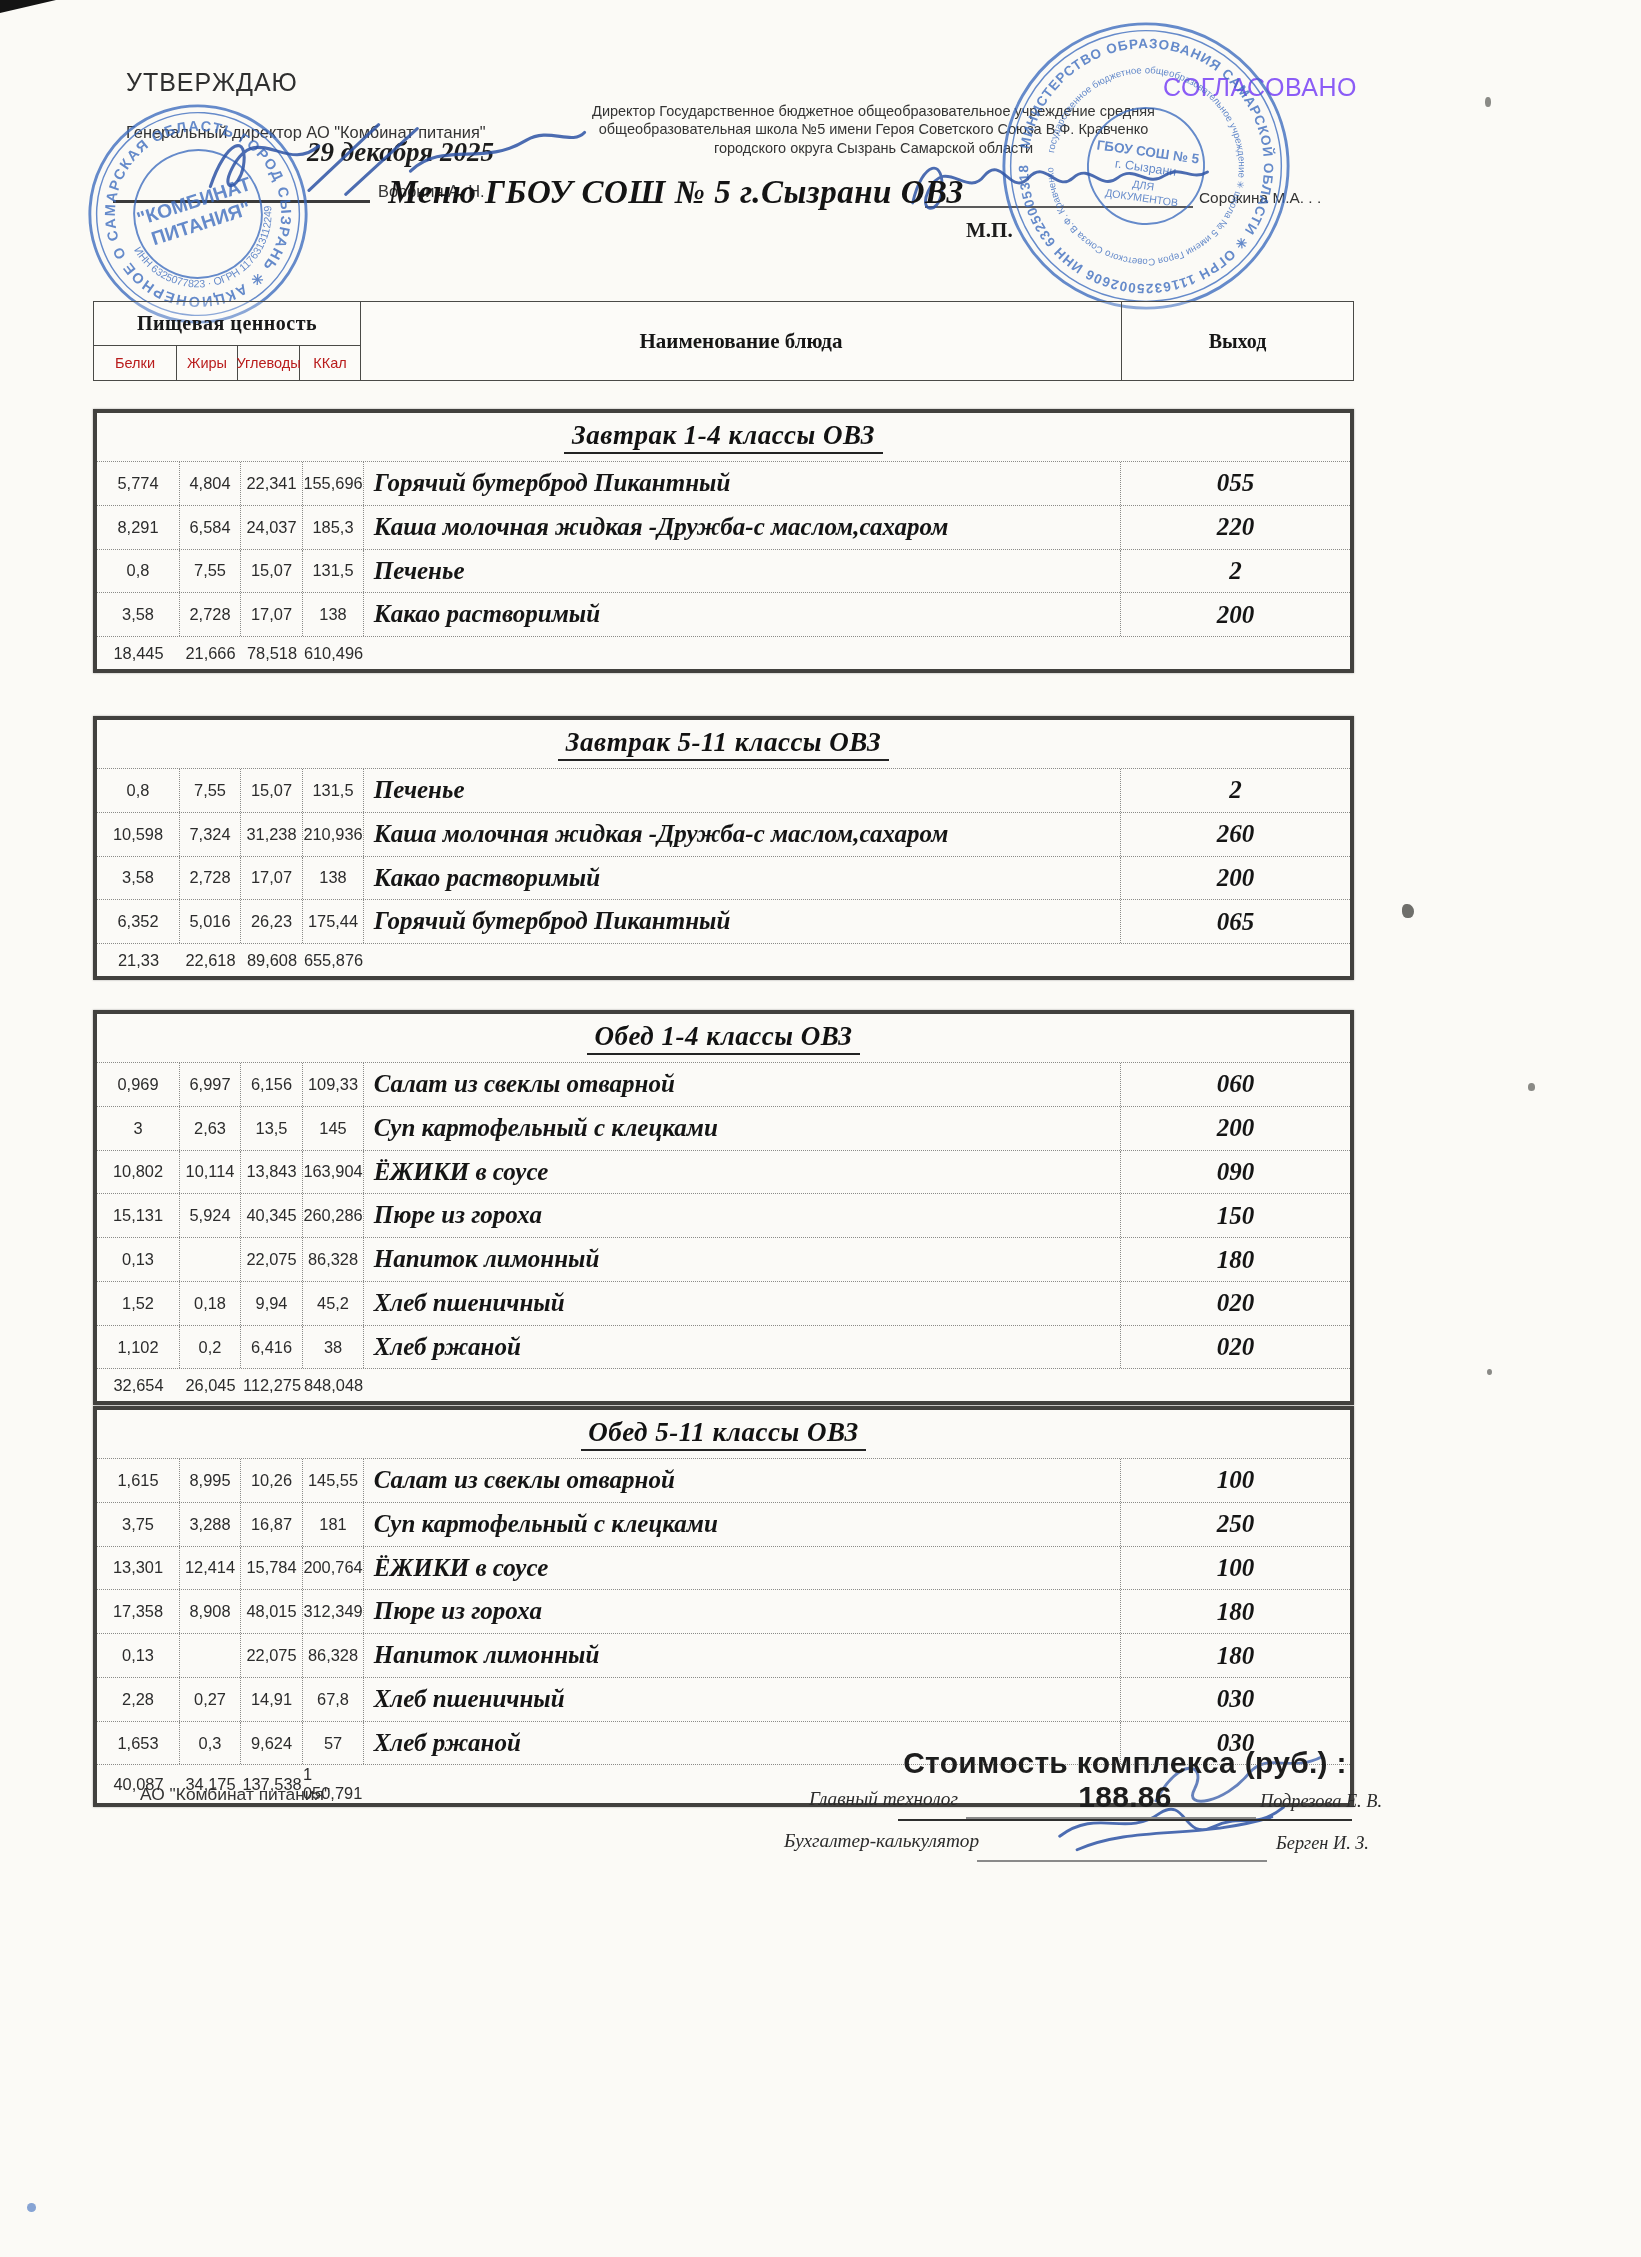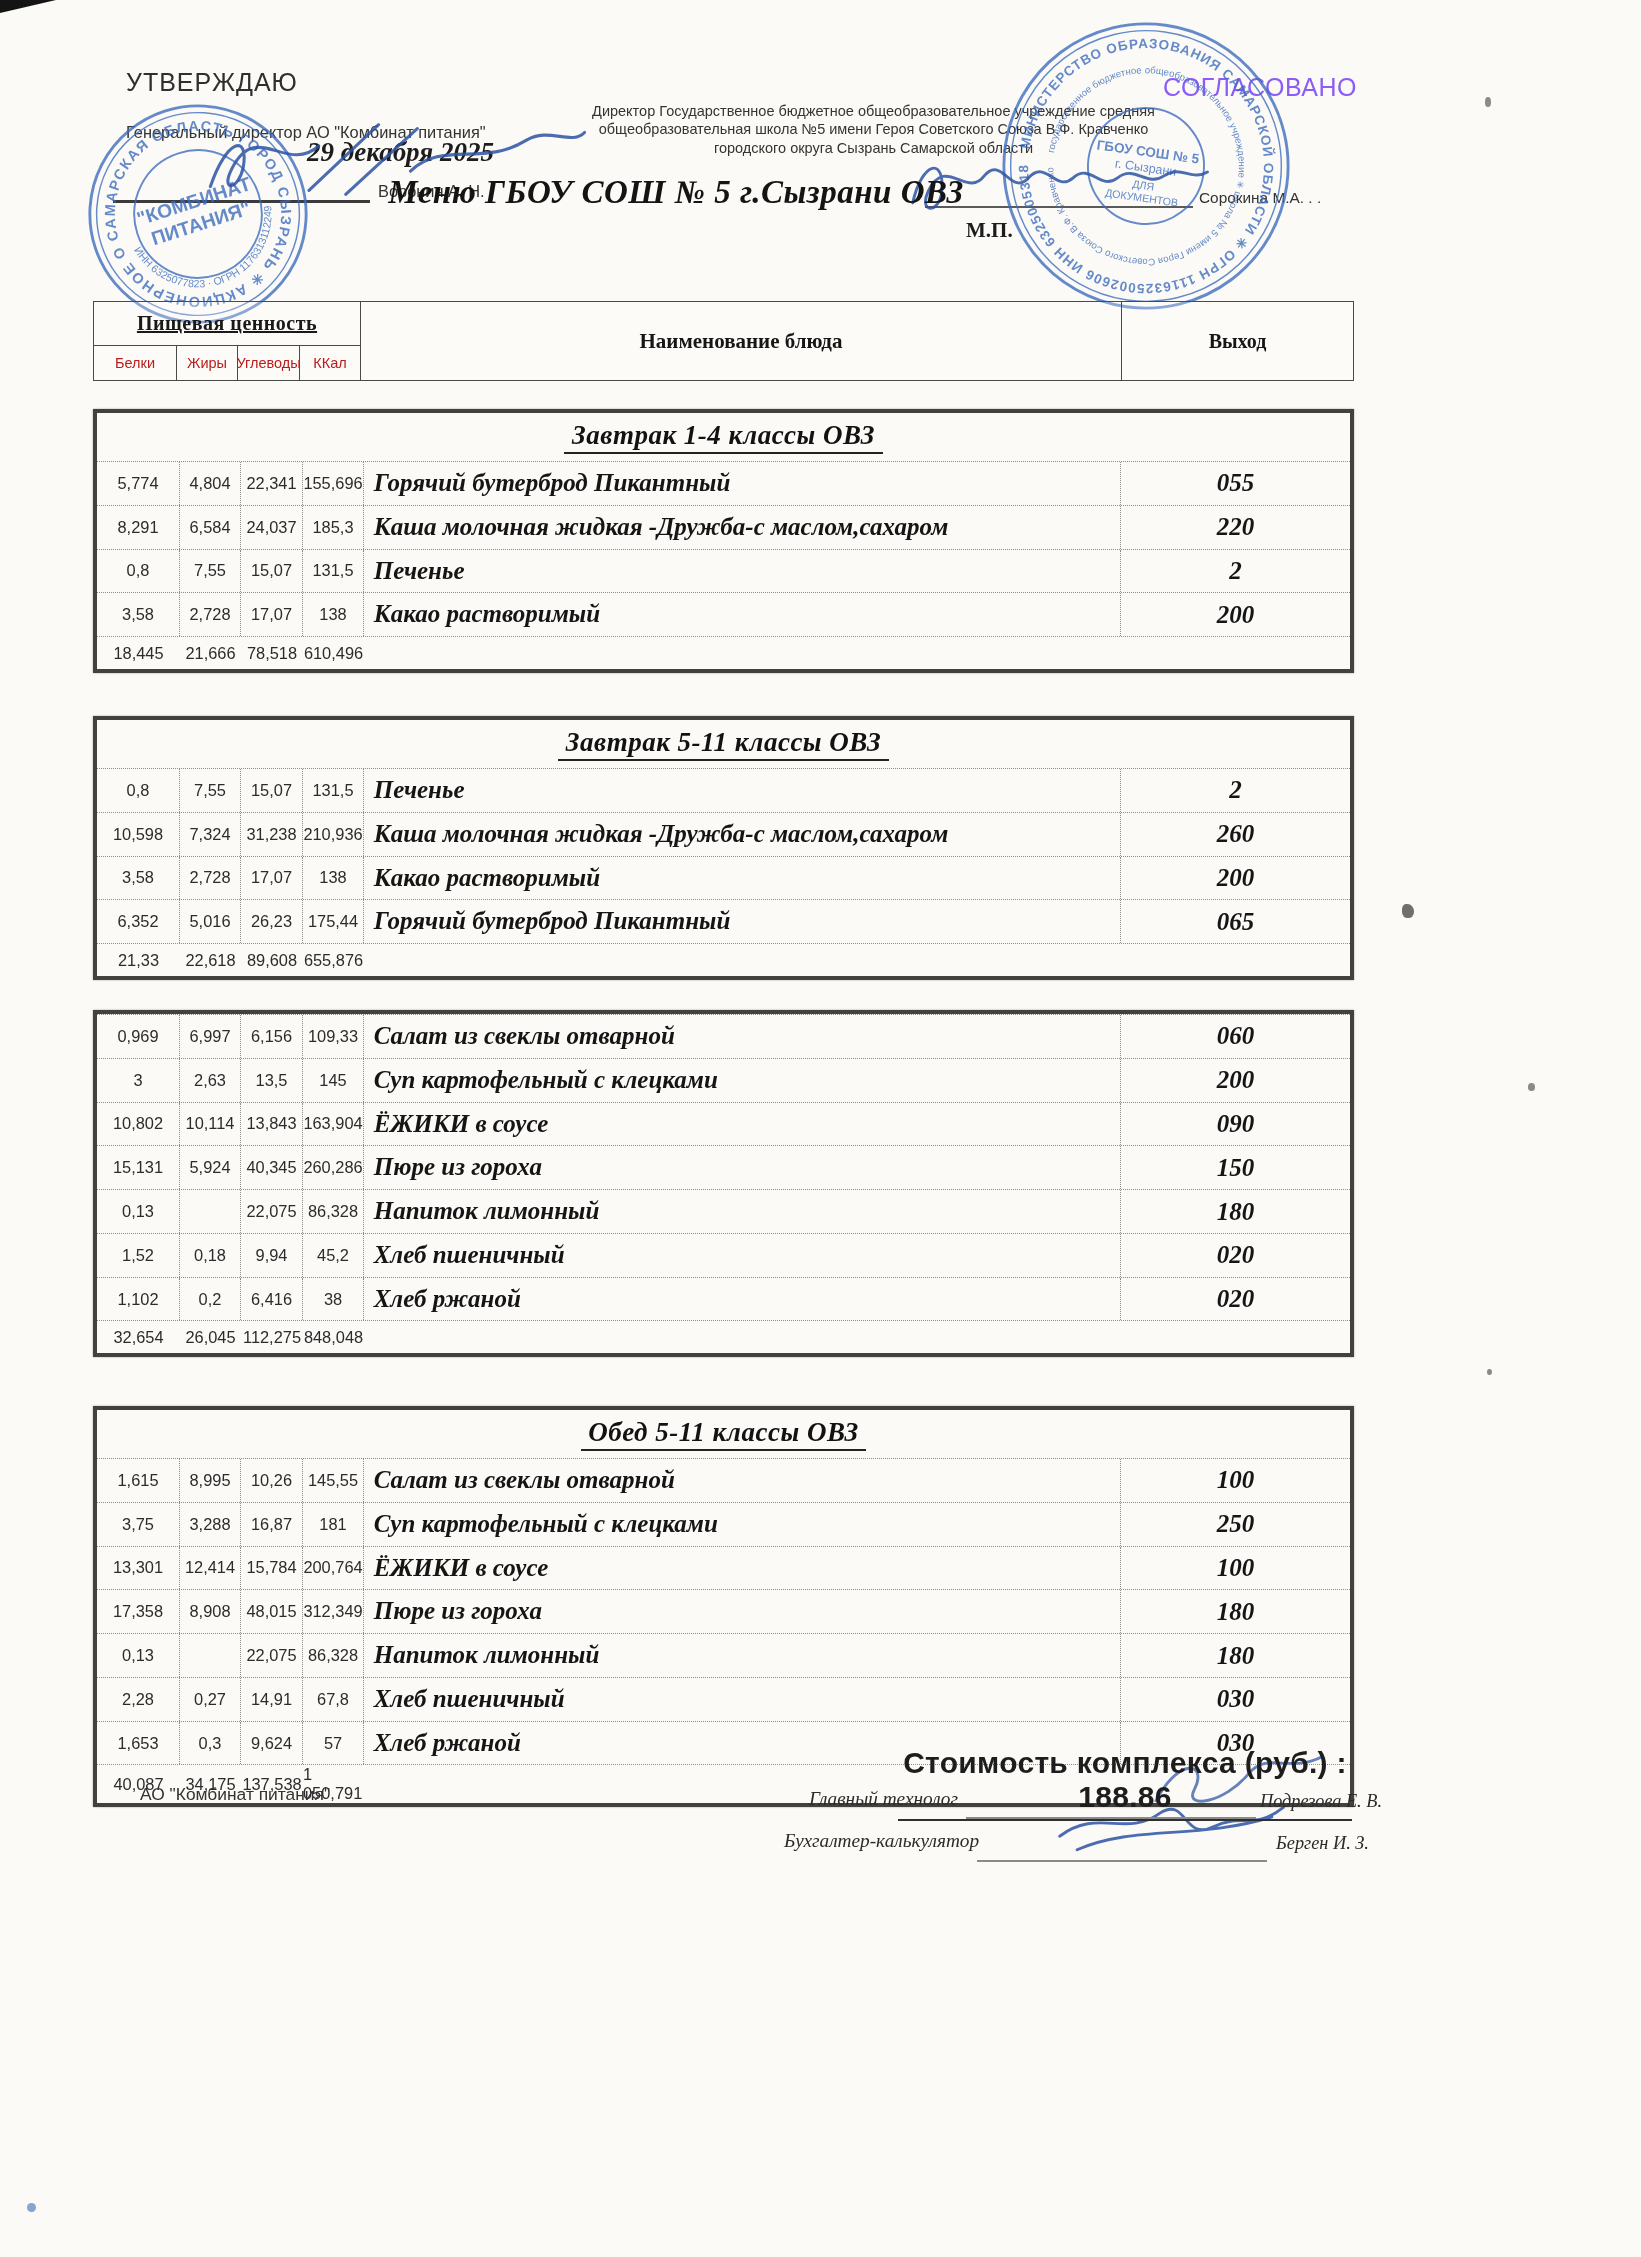--- a/index.html
+++ b/index.html
@@ -21,21 +21,21 @@
   .mp{left:966px;top:218px;font:700 21px "Liberation Serif","DejaVu Serif",serif;color:#1d1d1d;}
 
   .doc-title{left:145px;top:174px;width:1062px;text-align:center;
              font:italic 700 33px "Liberation Serif","DejaVu Serif",serif;color:#141414;letter-spacing:0.5px;}
 
   
   .header-table{left:93px;top:301px;width:1261px;box-sizing:border-box;border:1.9px solid #4a4a47;
                 display:grid;grid-template-columns:83px 61px 62px 61px 761px 1fr;grid-template-rows:44px 34px;background:rgba(255,255,255,.25);}
   .hcell{display:flex;align-items:center;justify-content:center;}
   .ht-nutr{grid-column:1/5;grid-row:1;border-right:1.9px solid #4a4a47;border-bottom:1.9px solid #4a4a47;
-           font:700 20px "Liberation Serif","DejaVu Serif",serif;color:#191919;letter-spacing:0.5px;text-decoration:underline;}
+           font:700 20px "Liberation Serif","DejaVu Serif",serif;color:#191919;letter-spacing:0.5px;}
   .ht-sub{grid-row:2;border-right:1.9px solid #4a4a47;font-size:14.5px;color:#b91c1c;}
   .ht-dish{grid-column:5;grid-row:1/3;border-right:1.9px solid #4a4a47;font:700 21px "Liberation Serif","DejaVu Serif",serif;color:#161616;}
   .ht-out{grid-column:6;grid-row:1/3;font:700 20px "Liberation Serif","DejaVu Serif",serif;color:#161616;}
 
   
   .menu-table{left:93px;width:1261px;box-sizing:border-box;border:4.8px solid #42413e;
               box-shadow:0 0 1.9px rgba(0,0,0,.35);background:rgba(255,255,255,.15);}
   .sec-title-row{min-height:48px;display:flex;align-items:center;justify-content:center;}
   .sec-title{font:italic 700 27px "Liberation Serif","DejaVu Serif",serif;color:#121212;
              border-bottom:2.9px solid #232323;padding:0 7.7px 1.9px;letter-spacing:0.5px;}
@@ -262,20 +262,23 @@
       <div class="cell">21,33</div>
       <div class="cell">22,618</div>
       <div class="cell">89,608</div>
       <div class="cell">655,876</div>
       <div class="cell"></div>
       <div class="cell"></div>
     </div>
   </div>
 
   <div class="abs menu-table" style="top:1010px;">
+    <div class="sec-title-row">
+        <span class="sec-title">Обед 1-4 классы ОВЗ</span>
+      </div>
     <div class="mrow">
       <div class="cell num">0,969</div>
       <div class="cell num">6,997</div>
       <div class="cell num">6,156</div>
       <div class="cell num">109,33</div>
       <div class="cell dish">
           <span>Салат из свеклы отварной</span>
         </div>
       <div class="cell out">060</div>
     </div>

